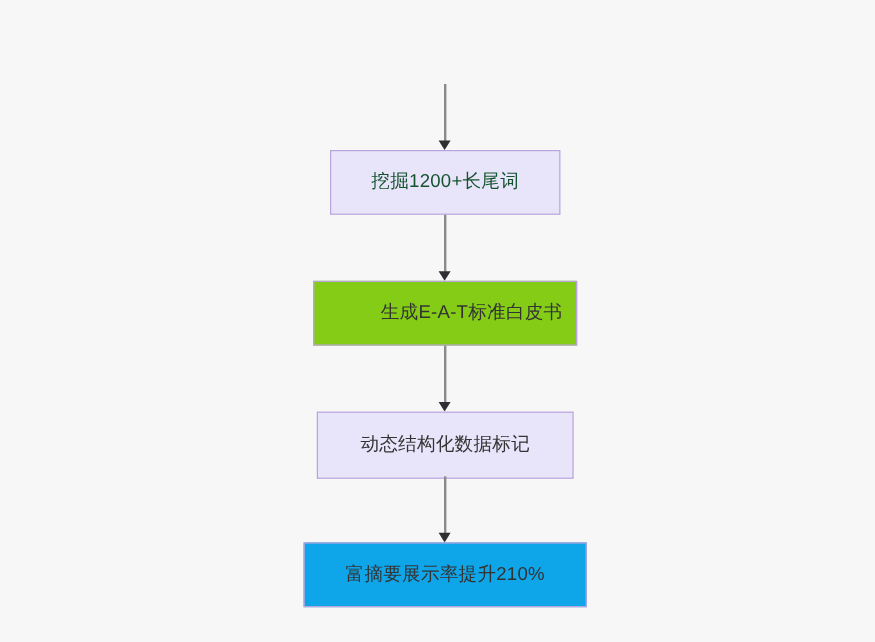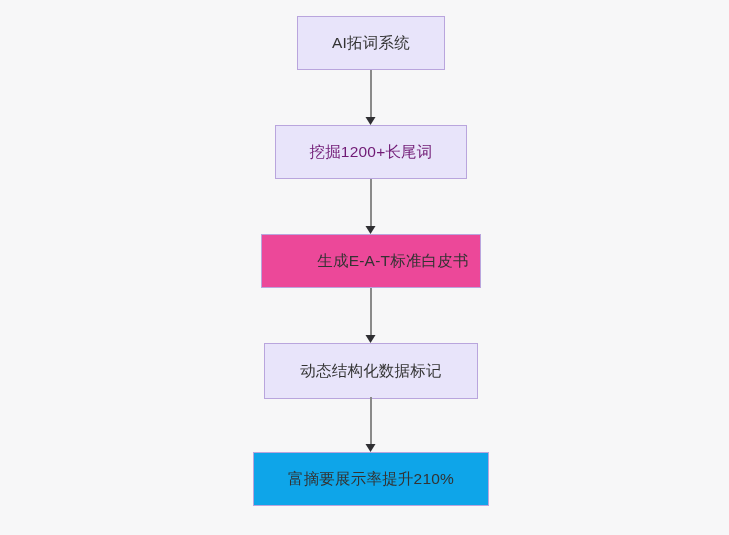--- a/index.html
+++ b/index.html
@@ -58,39 +58,36 @@
     border-right: 5.5px solid transparent;
     border-top: 8px solid #2f2f33;
     transform: translateX(-5.5px);
   }
 </style>
 </head>
 <body style="background: rgb(247, 247, 248);">
 
 <div id="flowchart-canvas">
 
-  <div class="node" style="left: 297px; top: 16px; width: 148px; height: 54px; background: rgb(232, 228, 250); border-color: rgb(185, 165, 221); color: rgb(51, 51, 51);">
-    <span class="node-label">AI拓词系统</span>
-  </div>
 
   <div class="edge" style="left: 371px; top: 70px; height: 55px;">
     <div class="edge-line" style="height: 48px; background: rgb(138, 138, 138);"></div>
     <div class="edge-head" style="top: 47px; border-top-color: rgb(47, 47, 51);"></div>
   </div>
 
-  <div class="node" style="left: 275px; top: 125px; width: 192px; height: 54px; background: rgb(232, 228, 250); border-color: rgb(185, 165, 221); color: #701a75;">
+  <div class="node" style="left: 275px; top: 125px; width: 192px; height: 54px; background: rgb(232, 228, 250); border-color: rgb(185, 165, 221); color: #14532d;">
     <span class="node-label">挖掘1200+长尾词</span>
   </div>
 
   <div class="edge" style="left: 371px; top: 179px; height: 55px;">
     <div class="edge-line" style="height: 48px; background: rgb(138, 138, 138);"></div>
     <div class="edge-head" style="top: 47px; border-top-color: rgb(47, 47, 51);"></div>
   </div>
 
-  <div class="node" style="left: 261px; top: 234px; width: 220px; height: 54px; background: #ec4899; border-color: rgb(185, 165, 221); color: rgb(51, 51, 51); padding-left: 44px;">
+  <div class="node" style="left: 261px; top: 234px; width: 220px; height: 54px; background: #84cc16; border-color: rgb(185, 165, 221); color: rgb(51, 51, 51); padding-left: 44px;">
     <span class="node-label">生成E-A-T标准白皮书</span>
   </div>
 
   <div class="edge" style="left: 371px; top: 288px; height: 55px;">
     <div class="edge-line" style="height: 48px; background: rgb(138, 138, 138);"></div>
     <div class="edge-head" style="top: 47px; border-top-color: rgb(47, 47, 51);"></div>
   </div>
 
   <div class="node" style="left: 264px; top: 343px; width: 214px; height: 56px; background: rgb(232, 228, 250); border-color: rgb(185, 165, 221); color: rgb(51, 51, 51);">
     <span class="node-label">动态结构化数据标记</span>

